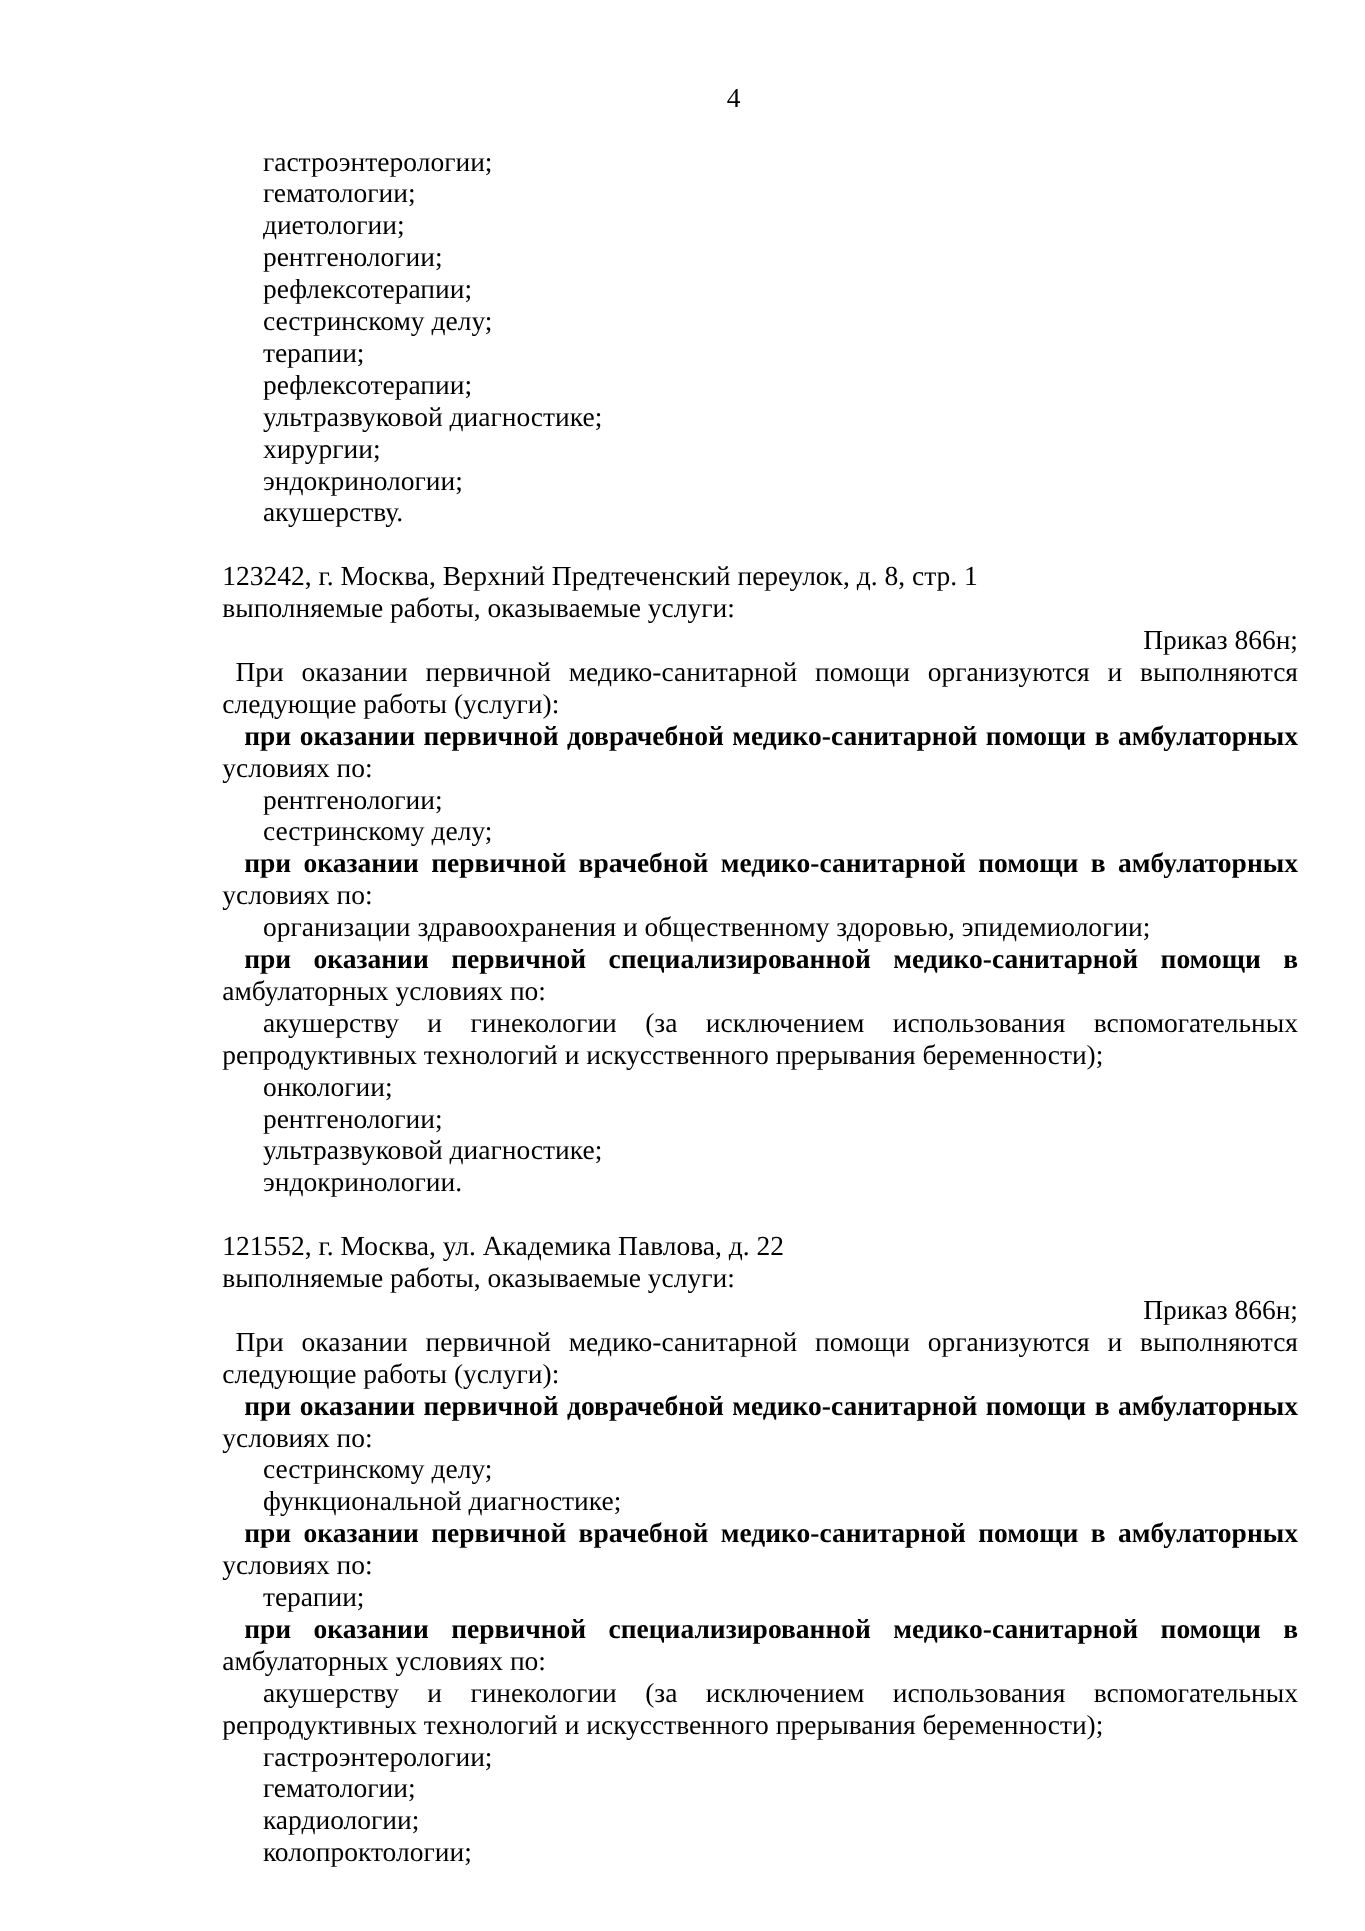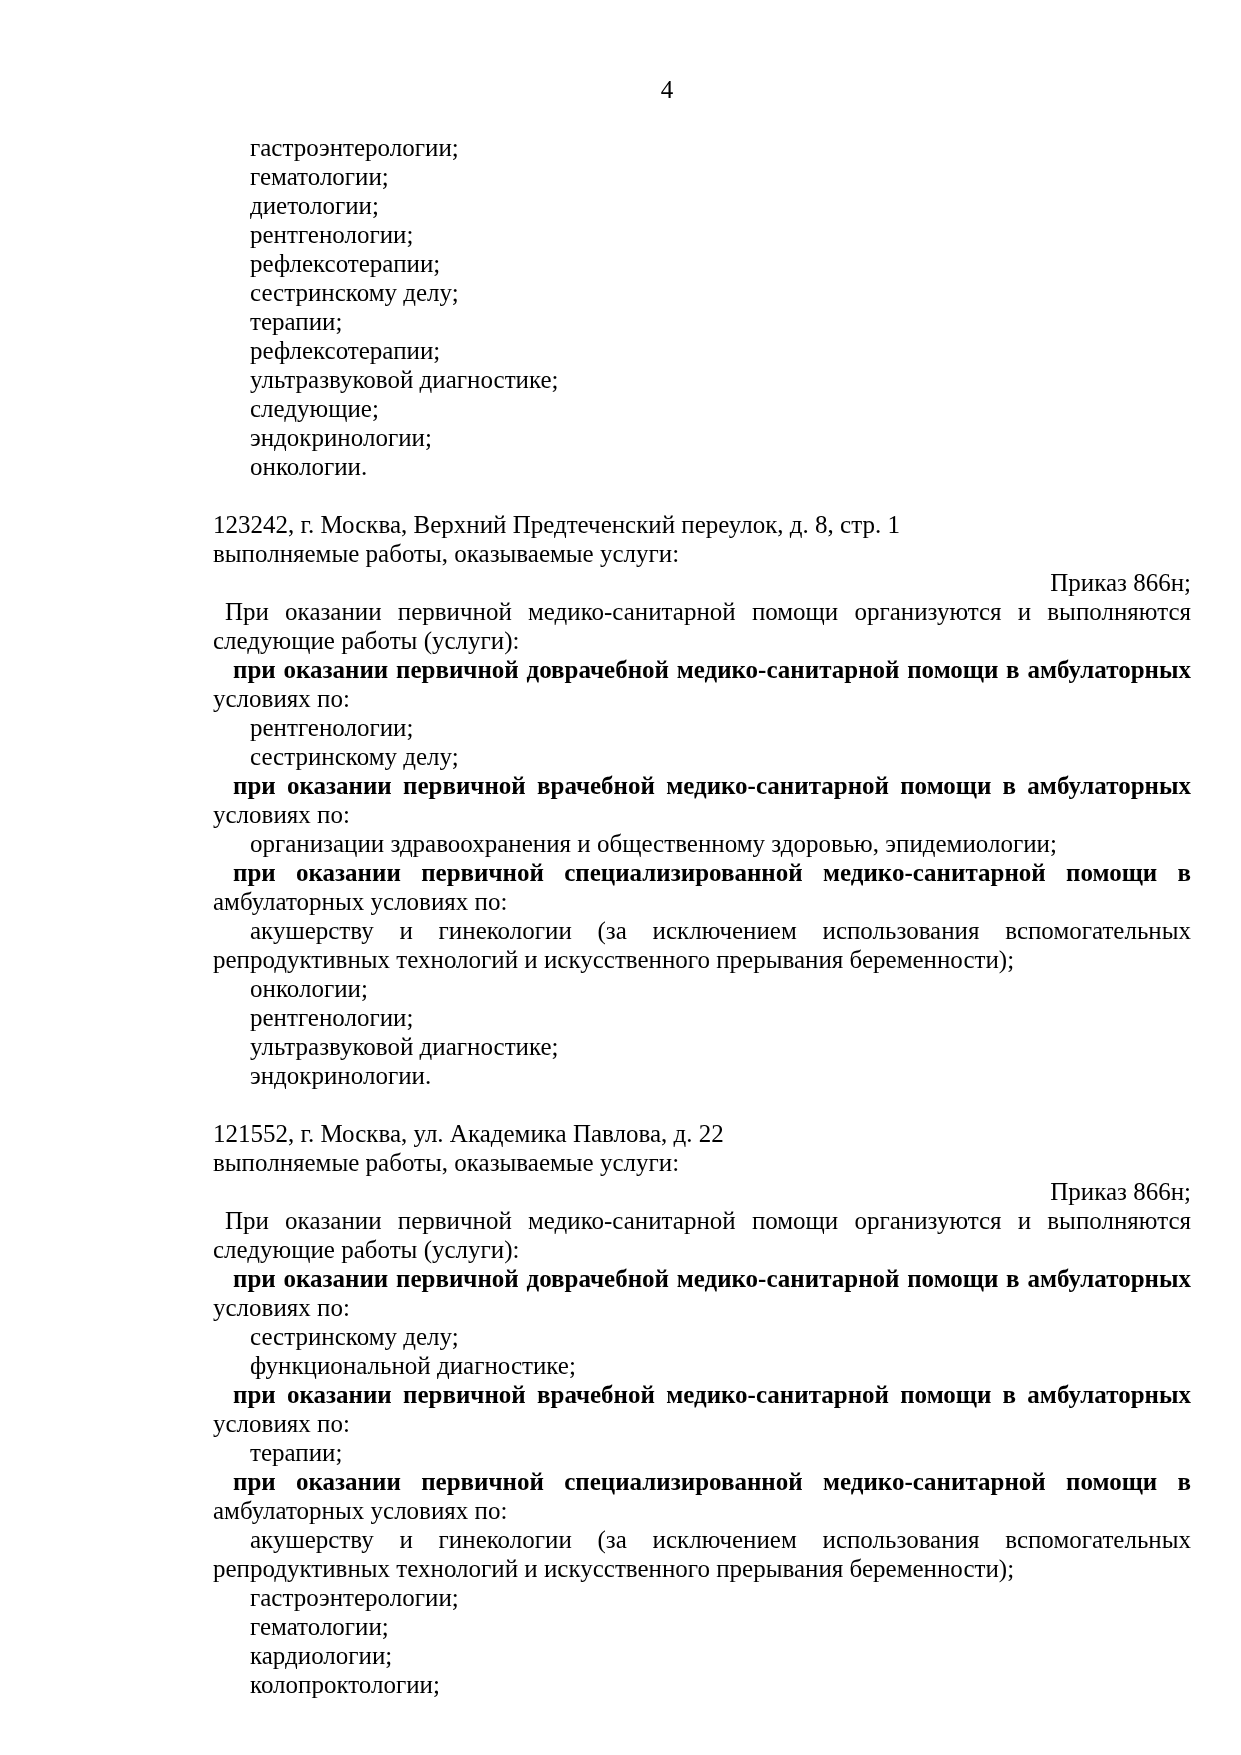--- a/index.html
+++ b/index.html
@@ -18,21 +18,21 @@
     color: #000000;
   }
   .page-number {
     position: absolute;
     left: 202px; top: 75px;
     width: 930px; height: 29px;
     text-align: center;
   }
   .content {
     position: absolute;
-    left: 213px; top: 133px;
+    left: 202px; top: 133px;
     width: 978px;
   }
   .line { min-height: 29px; }
   
   .stretch { text-align: justify; text-align-last: justify; }
   
   .ind-l1   { padding-left: 12px; text-align: right; }
   .ind-l2   { padding-left: 20px; font-weight: bold; }
   .ind-item { padding-left: 37px; }
   .blank { height: 29px; }
@@ -45,23 +45,23 @@
   <div class="content">
       <div class="line ind-item">гастроэнтерологии;</div>
       <div class="line ind-item">гематологии;</div>
       <div class="line ind-item">диетологии;</div>
       <div class="line ind-item">рентгенологии;</div>
       <div class="line ind-item">рефлексотерапии;</div>
       <div class="line ind-item">сестринскому делу;</div>
       <div class="line ind-item">терапии;</div>
       <div class="line ind-item">рефлексотерапии;</div>
       <div class="line ind-item">ультразвуковой диагностике;</div>
-      <div class="line ind-item">следующие;</div>
+      <div class="line ind-item">хирургии;</div>
       <div class="line ind-item">эндокринологии;</div>
-      <div class="line ind-item">онкологии.</div>
+      <div class="line ind-item">акушерству.</div>
       <div class="blank"></div>
       <div class="line">123242, г. Москва, Верхний Предтеченский переулок, д. 8, стр. 1</div>
       <div class="line">выполняемые работы, оказываемые услуги:</div>
       <div class="line ind-l1">Приказ 866н;</div>
       <div class="line ind-l1 stretch">При оказании первичной медико-санитарной помощи организуются и выполняются</div>
       <div class="line">следующие работы (услуги):</div>
       <div class="line ind-l2 stretch">при оказании первичной доврачебной медико-санитарной помощи в амбулаторных</div>
       <div class="line">условиях по:</div>
       <div class="line ind-item">рентгенологии;</div>
       <div class="line ind-item">сестринскому делу;</div>

